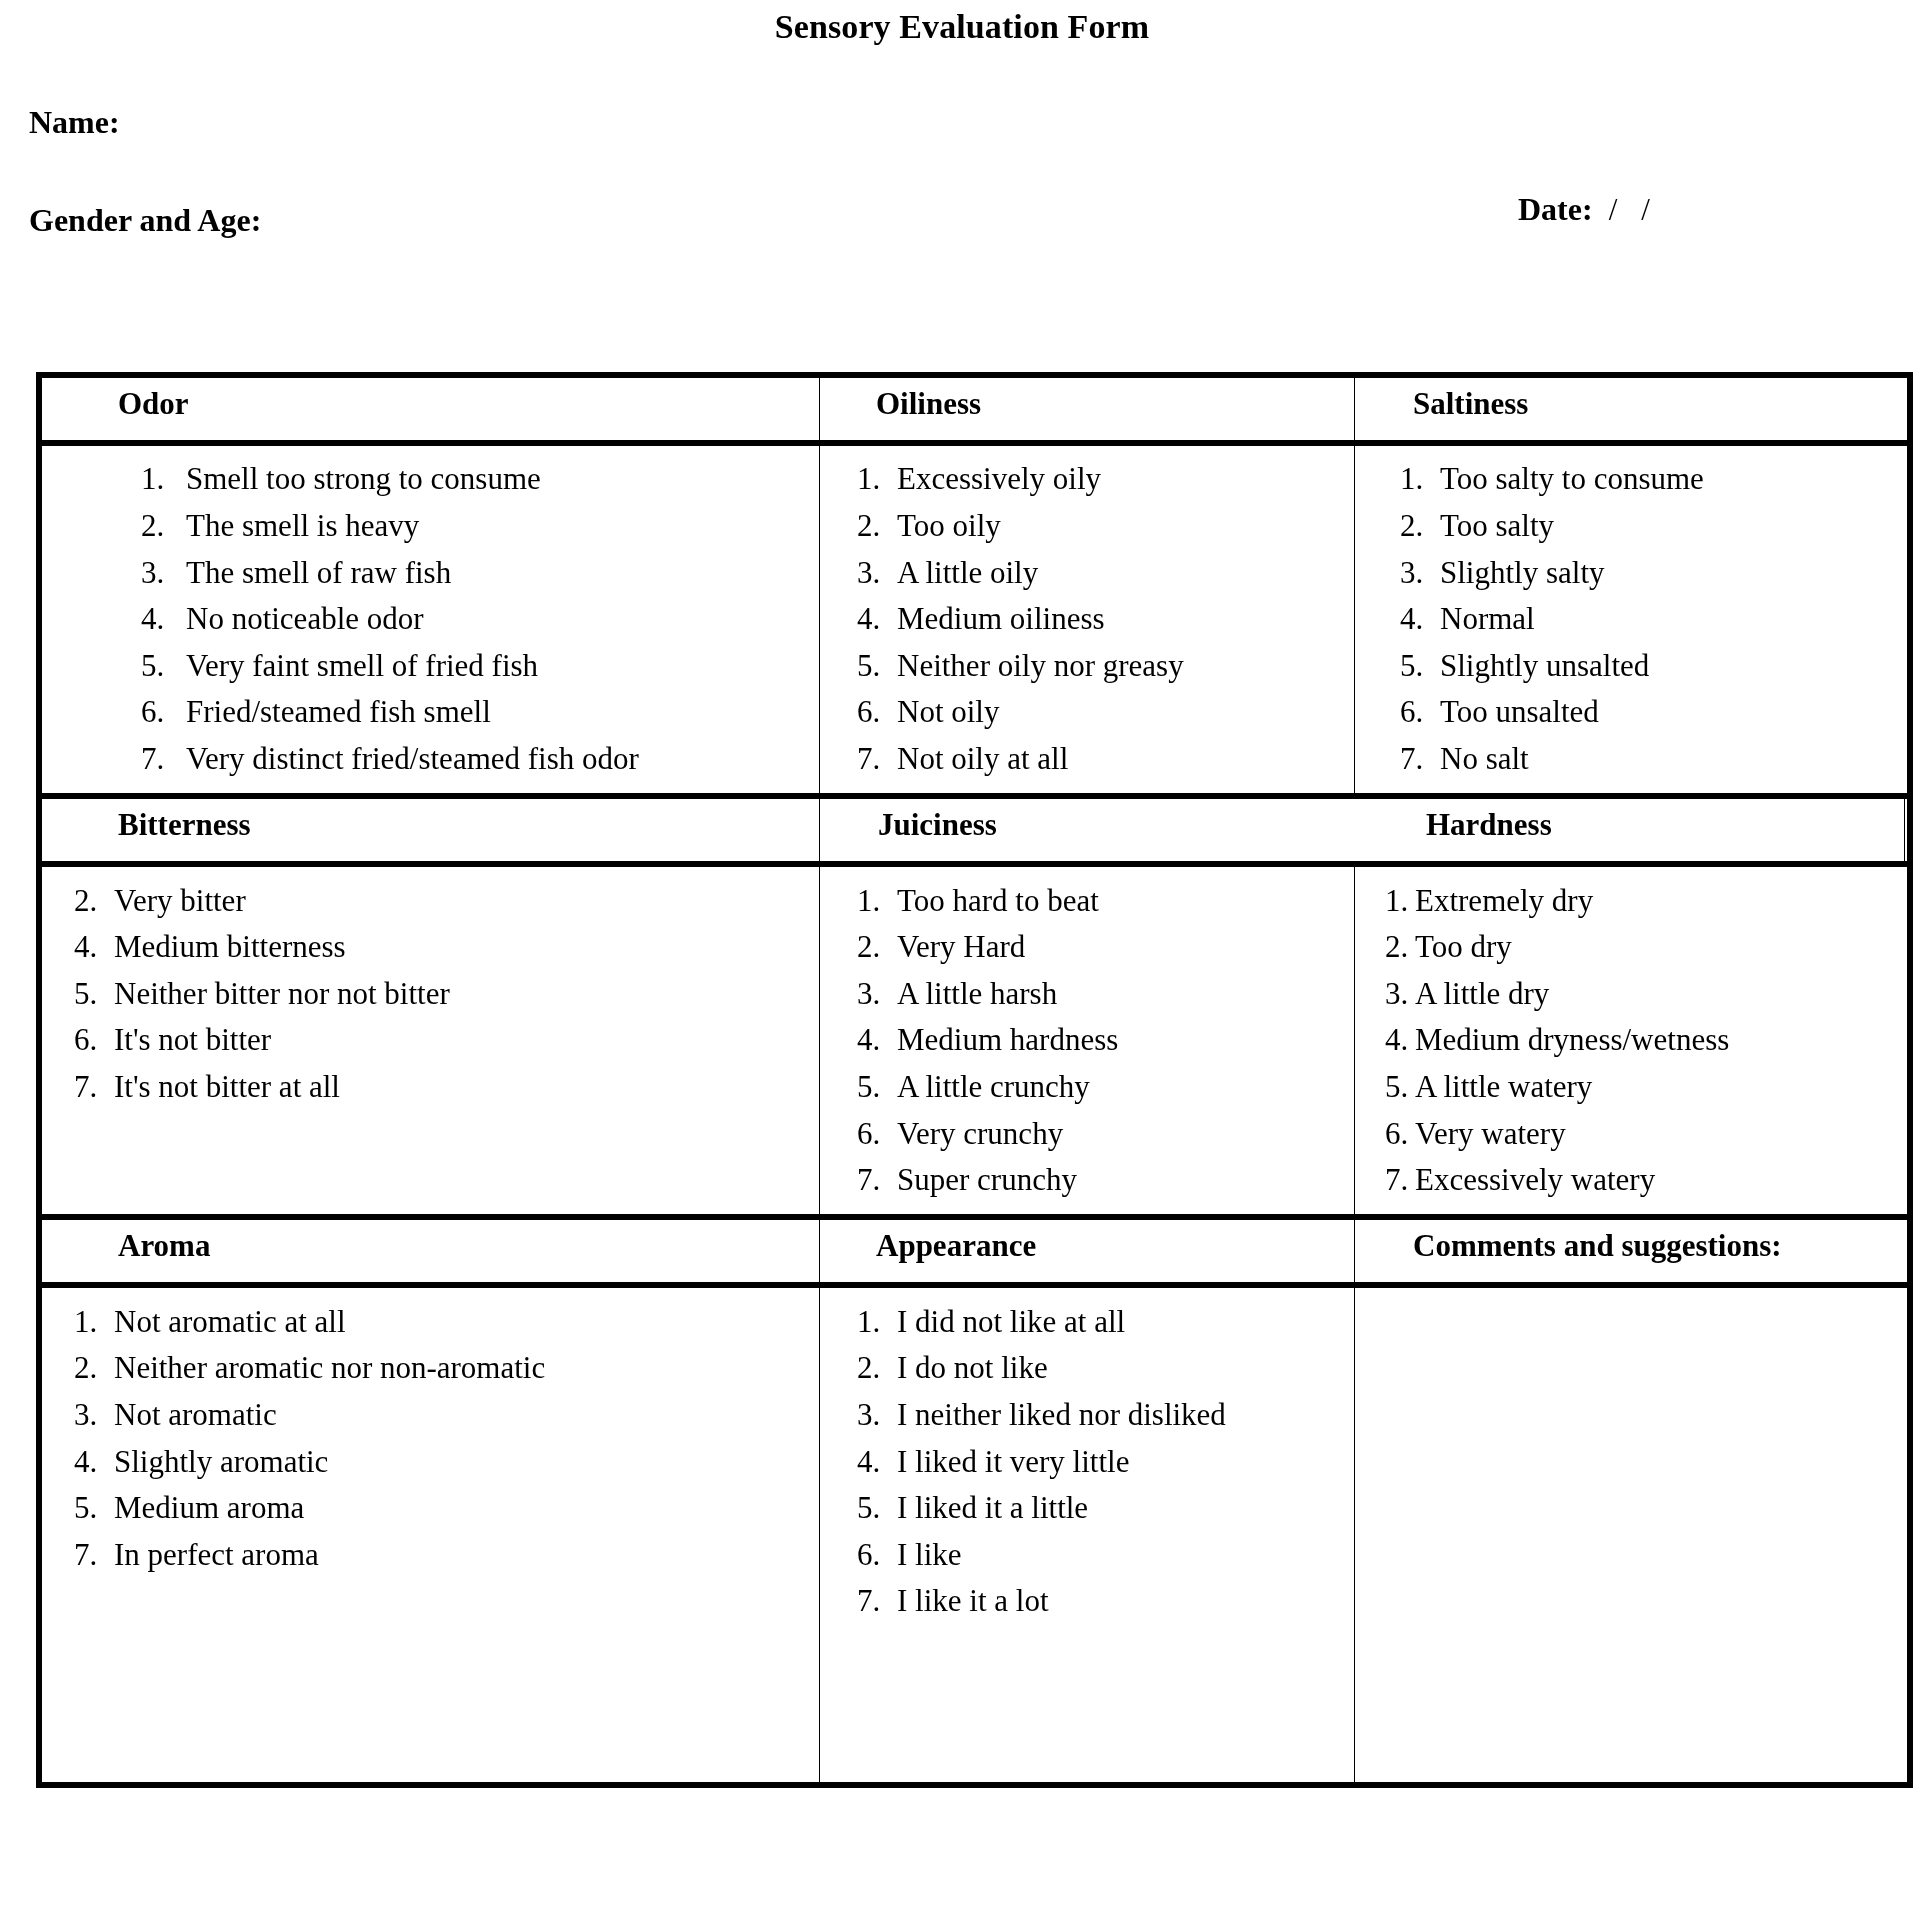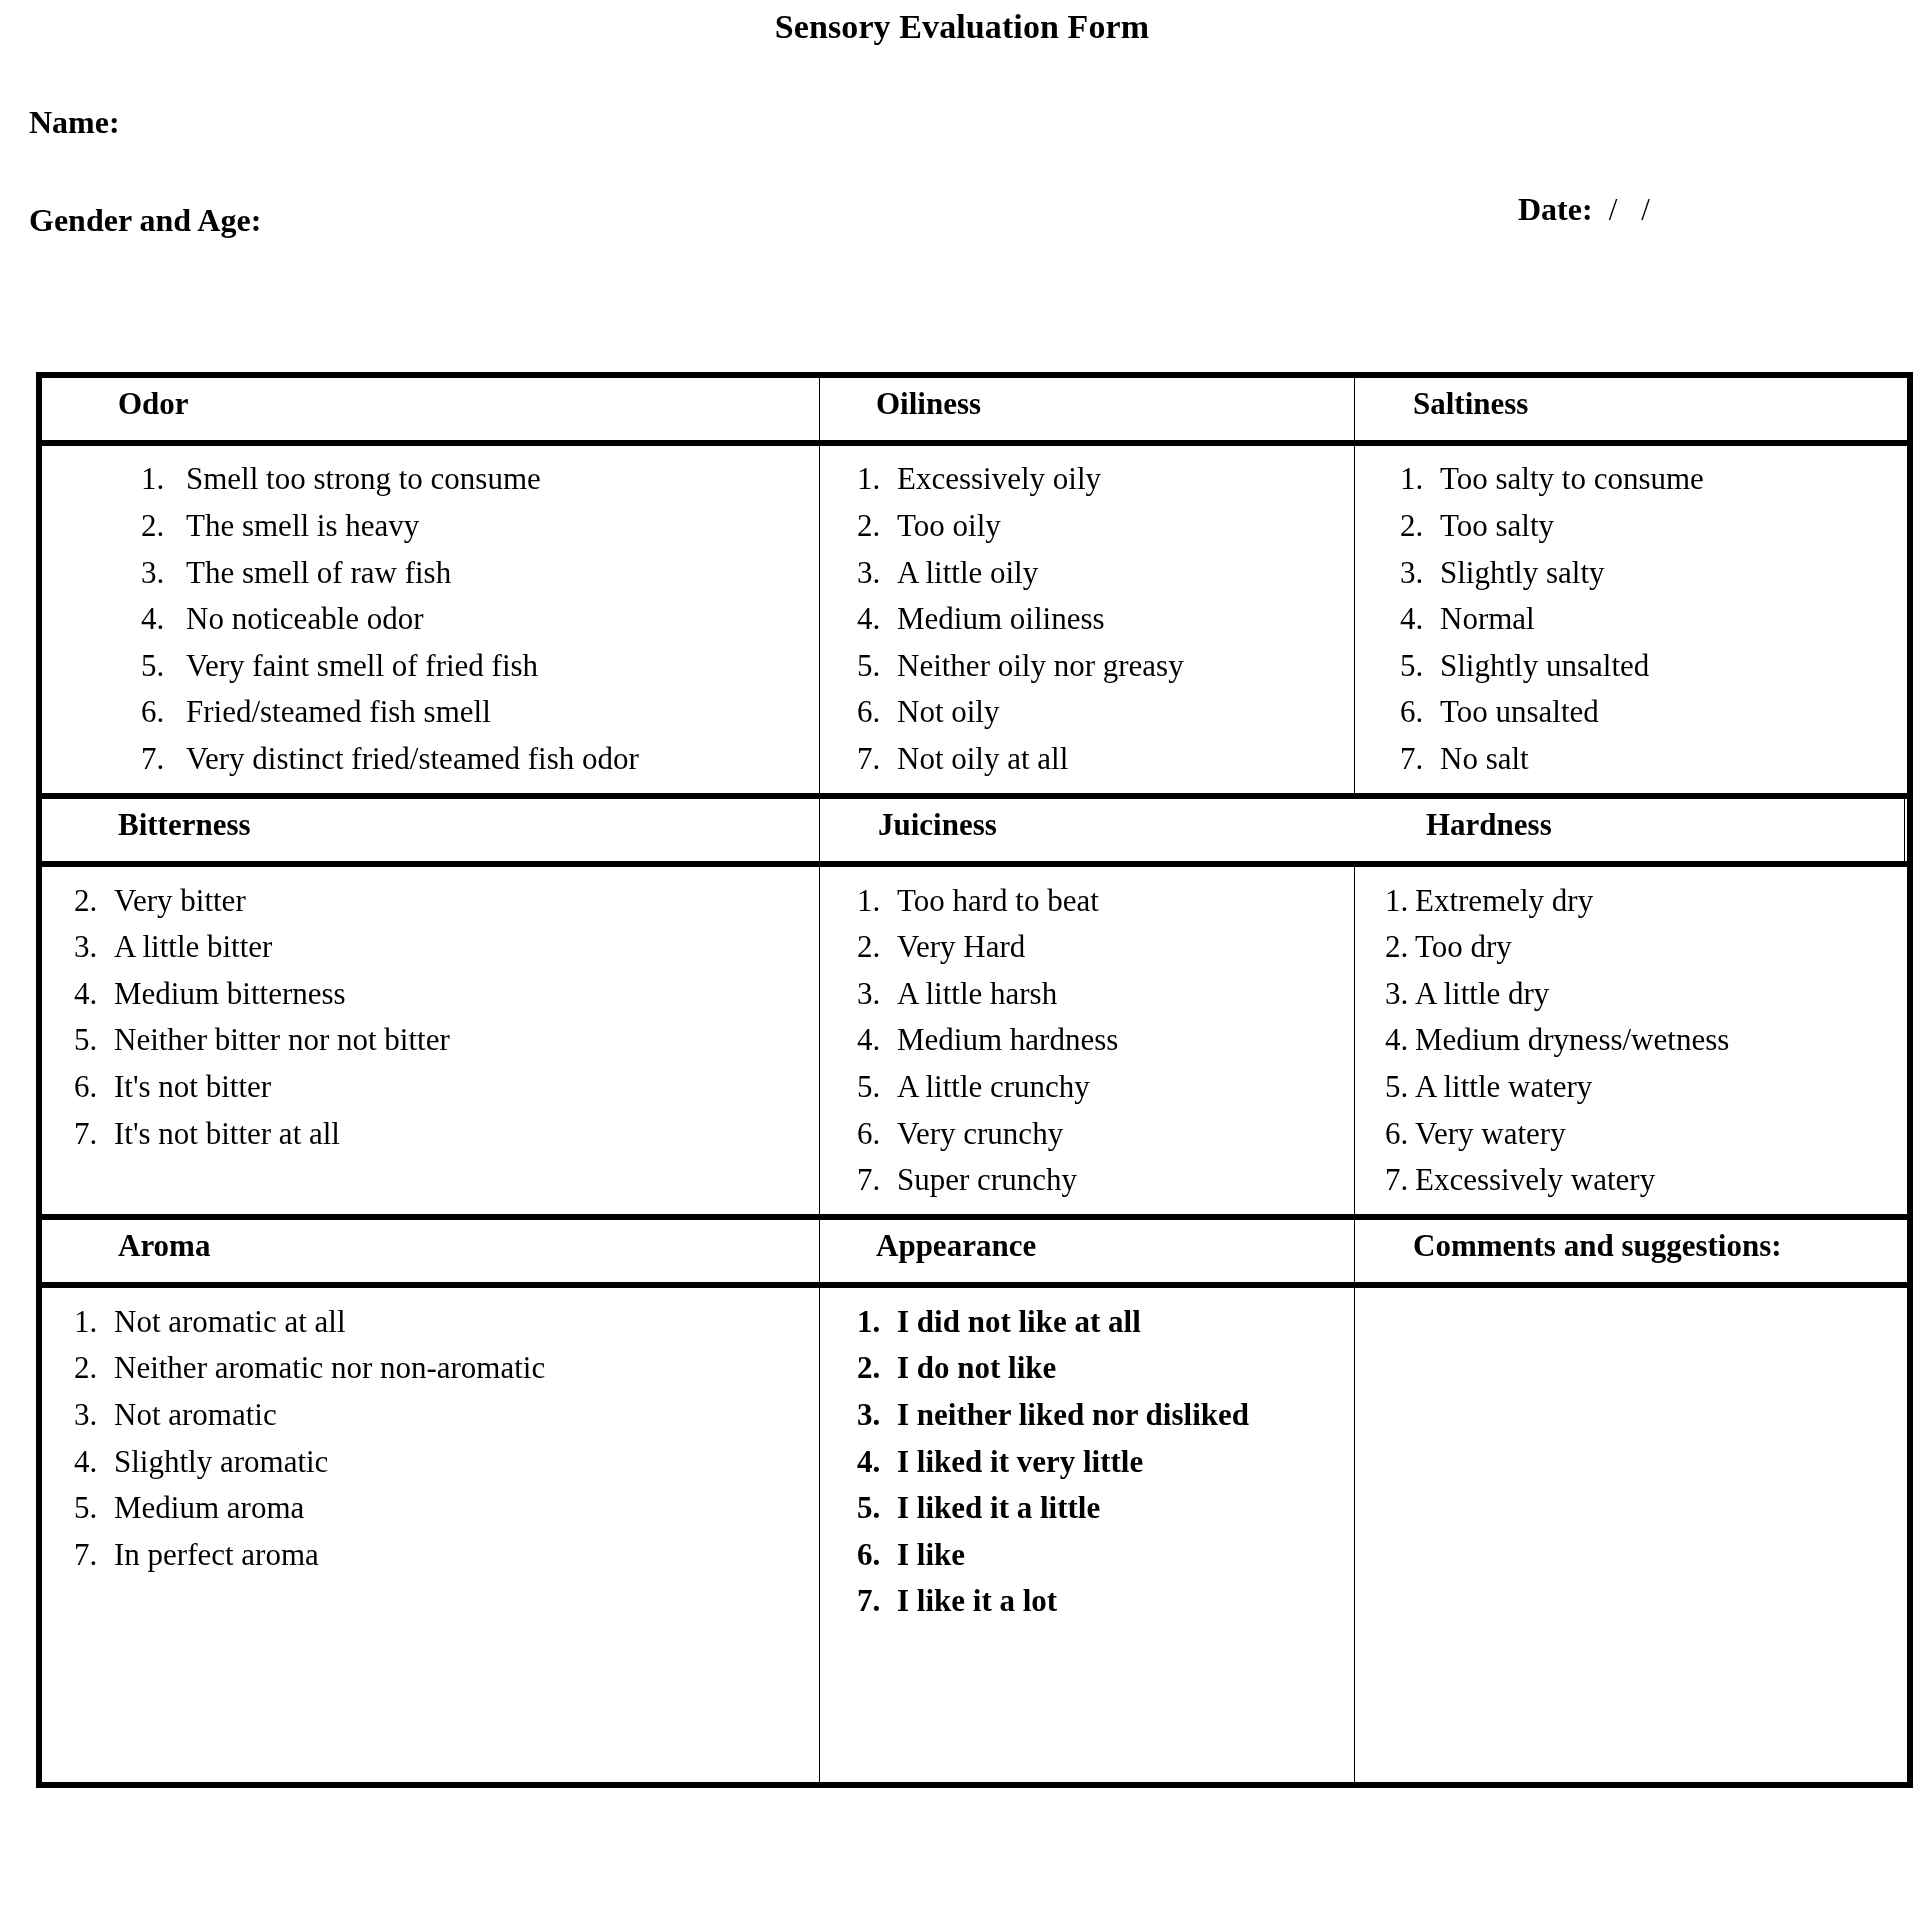--- a/index.html
+++ b/index.html
@@ -142,21 +142,21 @@
   .row2 .c1 .scale-list { padding-left: 32px; }
   .row2 .c1 .scale-list li .num { width: 40px; }
   .row2 .c2 .scale-list { padding-left: 37px; }
   .row2 .c2 .scale-list li .num { width: 40px; }
   .row2 .c3 .scale-list { padding-left: 30px; }
   .row2 .c3 .scale-list li .num { width: 30px; }
 
   
   .row3 .c1 .scale-list { padding-left: 32px; }
   .row3 .c1 .scale-list li .num { width: 40px; }
-  .row3 .c2 .scale-list { padding-left: 37px; font-weight: bold; }
+  .row3 .c2 .scale-list { padding-left: 37px; }
   .row3 .c2 .scale-list li .num { width: 40px; }
 
   .comments-area {
     min-height: 472px;
   }
 </style>
 </head>
 <body>
 
 <div class="form-title">Sensory Evaluation Form</div>
@@ -224,21 +224,20 @@
         <div class="head-label">Juiciness</div>
       </div>
       <div class="cell c2 head-cell">
         <div class="head-label">Hardness</div>
       </div>
     </div>
     <div class="band-row item-band row2">
       <div class="cell c1 item-cell">
         <ul class="scale-list">
           <li><span class="num">2.</span><span class="txt">Very bitter</span></li>
-          <li><span class="num">3.</span><span class="txt">A little bitter</span></li>
           <li><span class="num">4.</span><span class="txt">Medium bitterness</span></li>
           <li><span class="num">5.</span><span class="txt">Neither bitter nor not bitter</span></li>
           <li><span class="num">6.</span><span class="txt">It's not bitter</span></li>
           <li><span class="num">7.</span><span class="txt">It's not bitter at all</span></li>
         </ul>
       </div>
       <div class="cell c2 item-cell">
         <ul class="scale-list">
           <li><span class="num">1.</span><span class="txt">Too hard to beat</span></li>
           <li><span class="num">2.</span><span class="txt">Very Hard</span></li>

